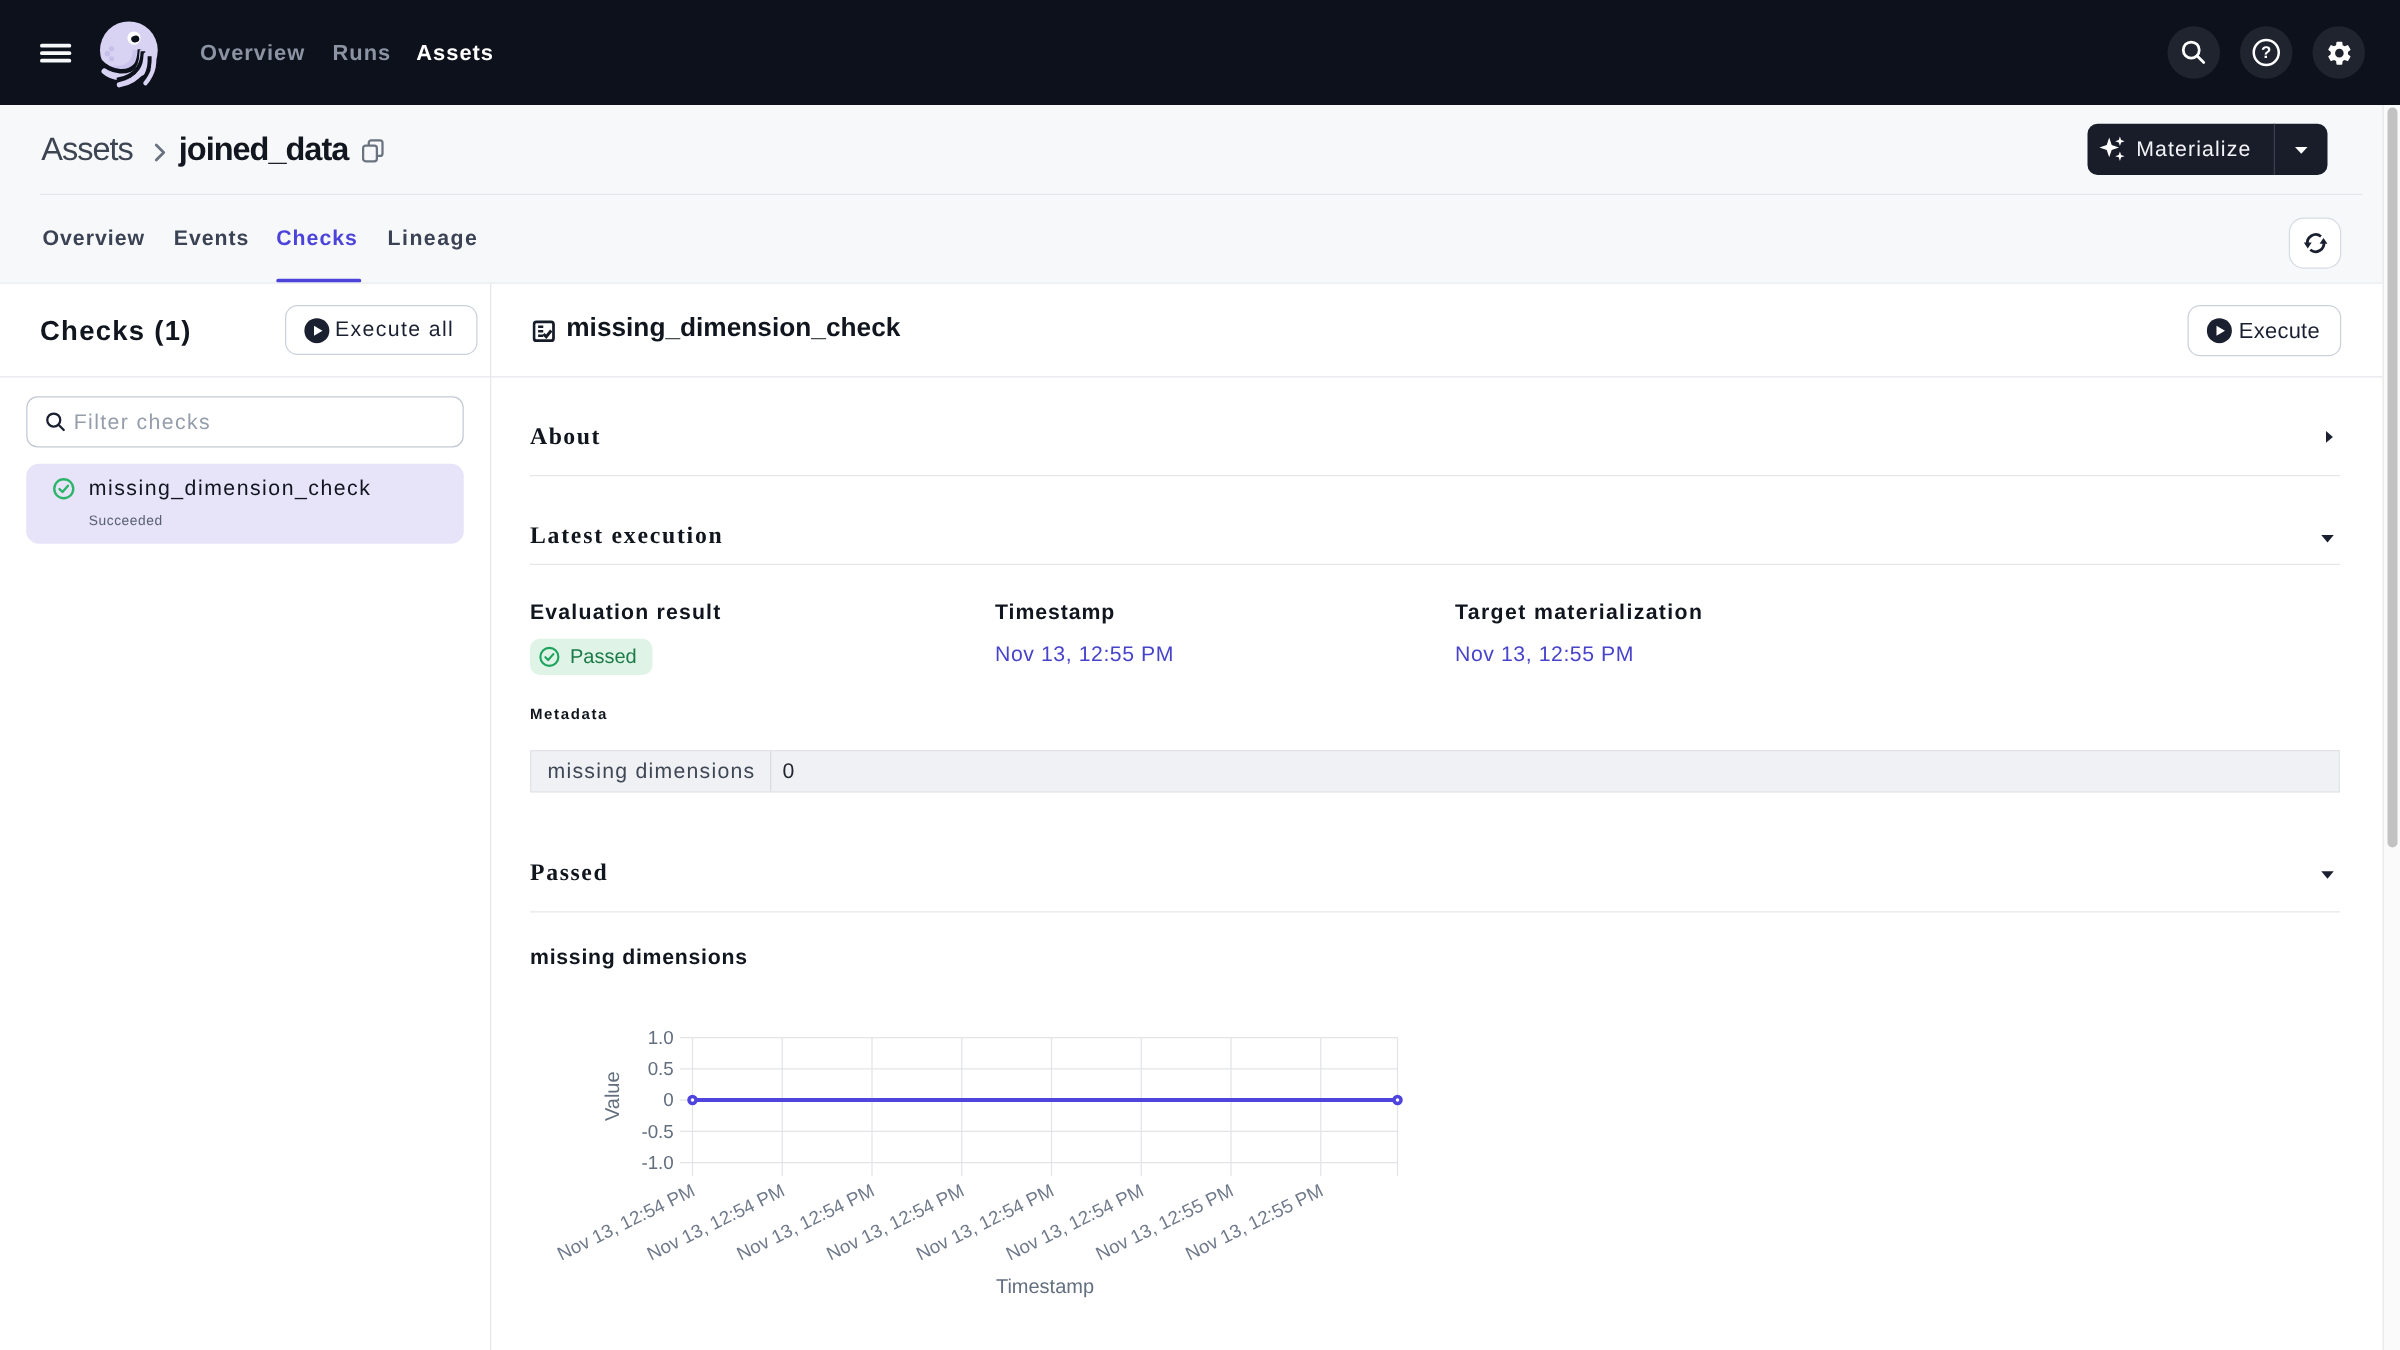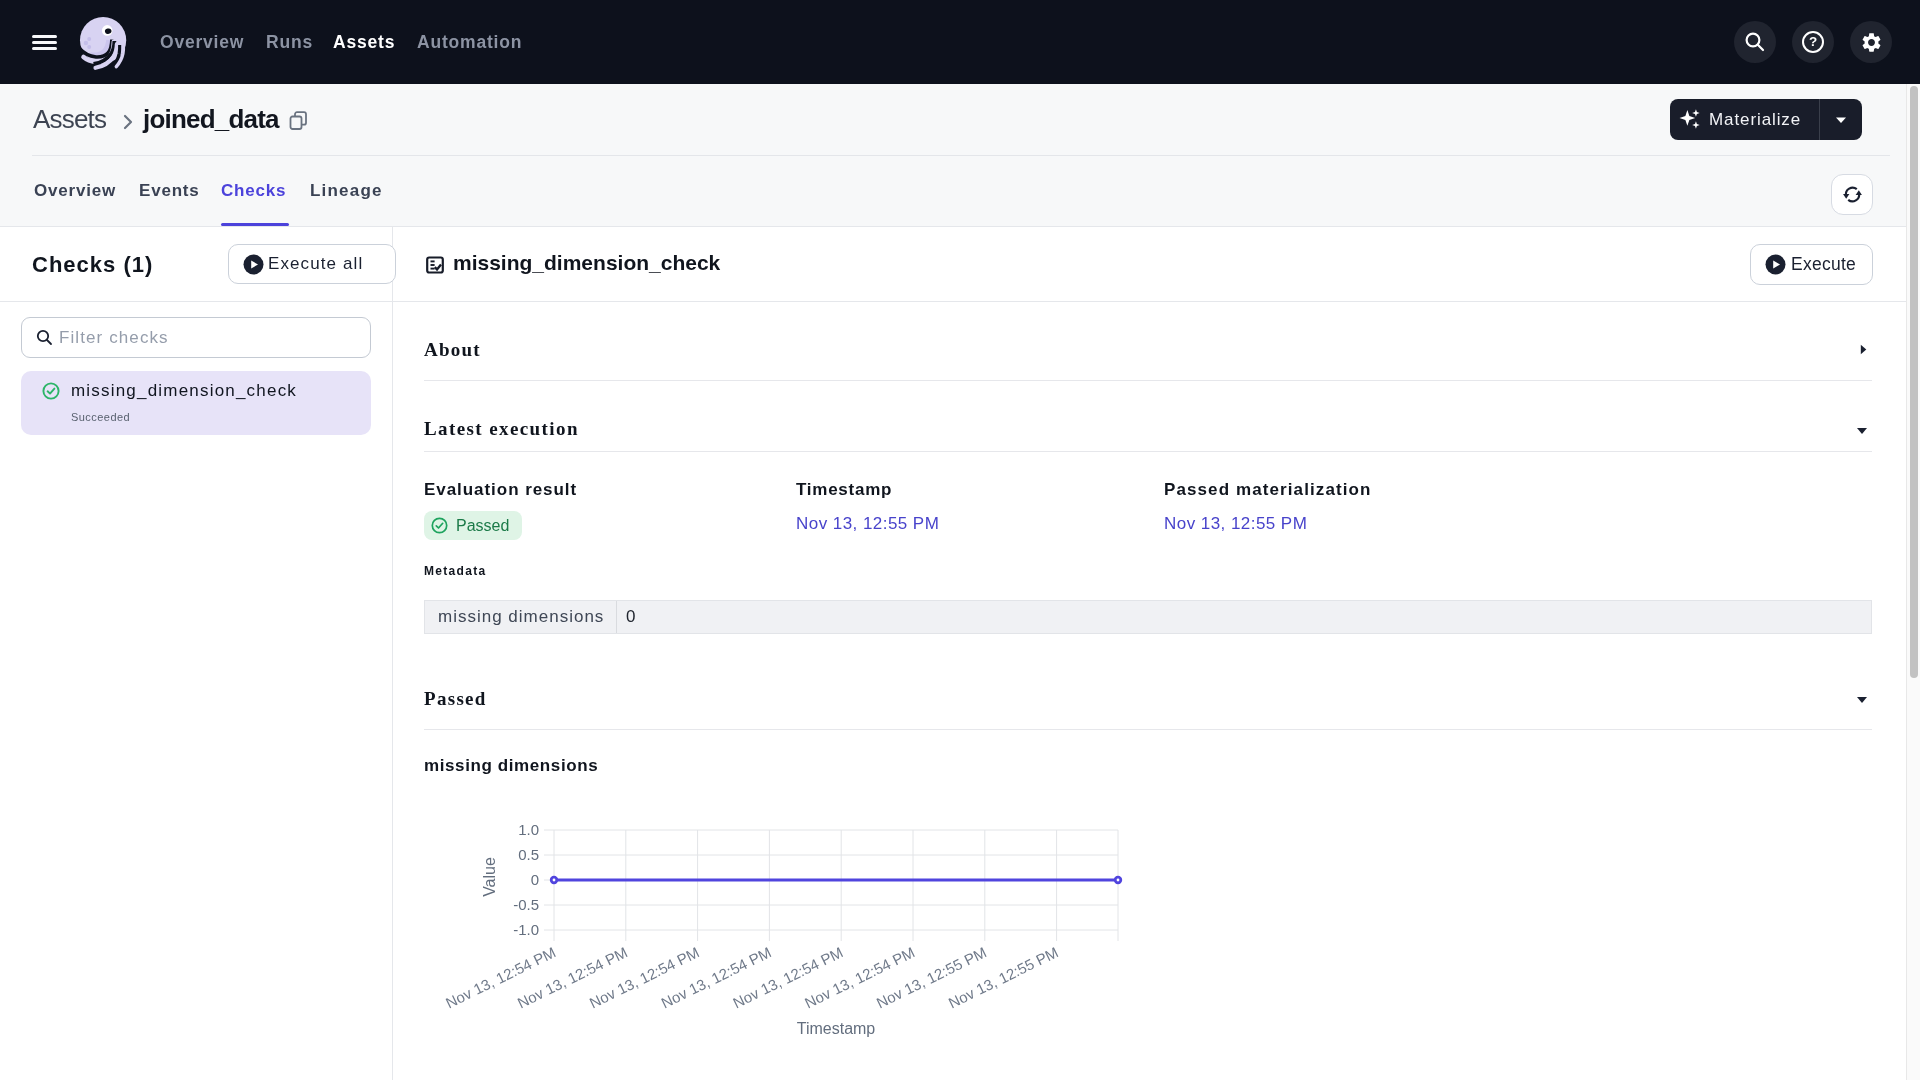--- a/index.html
+++ b/index.html
@@ -50,21 +50,20 @@
     <path d="M40.3,52.6 C43.5,48.9 45.9,44.4 46.9,39.6 C47.4,36.7 47.5,34 47.4,31.2" stroke="#d8d3f2" stroke-width="3.4" fill="none" stroke-linecap="round"></path>
     <circle cx="31.2" cy="16.4" r="5.3" fill="#fff"></circle>
     <ellipse cx="32.2" cy="17.2" rx="3.3" ry="2.7" fill="#0d111c" transform="rotate(-15 32.2 17.2)"></ellipse>
     <circle cx="13.2" cy="24.9" r="2" fill="#c5bfea"></circle>
     <circle cx="9.9" cy="29" r="2.2" fill="#c5bfea"></circle>
     <circle cx="13.2" cy="33" r="2" fill="#c5bfea"></circle>
   </svg>
   <div class="navlink" style="left:160px">Overview</div>
   <div class="navlink" style="left:266px">Runs</div>
   <div class="navlink active" style="left:333px">Assets</div>
-  <div class="navlink" style="left:417px">Automation</div>
 
   <div class="navcirc" style="left:1734px"></div>
   <div class="navcirc" style="left:1792px"></div>
   <div class="navcirc" style="left:1850px"></div>
 
   <svg class="abs" style="left:1744px;top:31px" width="22" height="22" viewBox="0 0 22 22">
     <circle cx="9" cy="9" r="6.4" stroke="#fff" stroke-width="2.2" fill="none"></circle>
     <line x1="13.8" y1="13.8" x2="19" y2="19" stroke="#fff" stroke-width="2.2" stroke-linecap="round"></line>
   </svg>
 
@@ -118,21 +117,21 @@
   </svg>
 
   <div id="band-keyline"></div>
 </div>
 
 <div id="content">
   <div id="vdiv"></div>
   <div id="headrow-div"></div>
 
   <div class="abs" style="left:32px;top:25px;font-size:22px;font-weight:700;color:#10151e;letter-spacing:1px">Checks (1)</div>
-  <div class="btn" style="left:228px;top:17px;width:168px;height:40px">
+  <div class="btn" style="left:228px;top:17px;width:154px;height:40px">
     <svg style="margin-left:14px" width="21" height="21" viewBox="0 0 21 21">
       <circle cx="10.5" cy="10.5" r="10" fill="#1a2030"></circle>
       <path d="M8.2 6.5 L15 10.5 L8.2 14.5 Z" fill="#fff"></path>
     </svg>
     <span style="margin-left:4px;letter-spacing:1.1px">Execute all</span>
   </div>
 
   <svg class="abs" style="left:426px;top:28.5px" width="18" height="18" viewBox="0 0 18 18">
     <rect x="1.2" y="1.5" width="15.6" height="15" rx="2" stroke="#171c29" stroke-width="2.2" fill="none"></rect>
     <line x1="4.5" y1="5.4" x2="8.6" y2="5.4" stroke="#171c29" stroke-width="1.9"></line>
@@ -171,21 +170,21 @@
   <div class="abs" style="left:424px;top:153px;width:1448px;height:1px;background:#e6e7eb"></div>
 
   <div class="abs h18" style="left:424px;top:191px;letter-spacing:1.4px">Latest execution</div>
   <svg class="abs" style="left:1856px;top:200px" width="12" height="8" viewBox="0 0 12 8">
       <path d="M1 1 L6 7 L11 1 Z" fill="#1a2030"></path>
     </svg>
   <div class="abs" style="left:424px;top:224px;width:1448px;height:1px;background:#e6e7eb"></div>
 
   <div class="abs" style="left:424px;top:253px;font-size:17px;font-weight:700;letter-spacing:0.95px;color:#10151e">Evaluation result</div>
   <div class="abs" style="left:796px;top:253px;font-size:17px;font-weight:700;letter-spacing:0.75px;color:#10151e">Timestamp</div>
-  <div class="abs" style="left:1164px;top:253px;font-size:17px;font-weight:700;letter-spacing:1.1px;color:#10151e">Passed materialization</div>
+  <div class="abs" style="left:1164px;top:253px;font-size:17px;font-weight:700;letter-spacing:1.1px;color:#10151e">Target materialization</div>
 
   <div class="abs" style="left:424px;top:284px;width:98px;height:29px;background:#dff4e6;border-radius:8px"></div>
   <svg class="abs" style="left:430.5px;top:290px" width="17" height="17" viewBox="0 0 17 17">
     <circle cx="8.5" cy="8.5" r="7.2" stroke="#1ea35e" stroke-width="1.7" fill="none"></circle>
     <path d="M5.3 8.8 L7.5 11 L11.7 6.3" stroke="#1ea35e" stroke-width="1.7" fill="none" stroke-linecap="round" stroke-linejoin="round"></path>
   </svg>
   <div class="abs" style="left:456px;top:289.5px;font-size:16px;color:#1b7a48">Passed</div>
 
   <div class="abs" style="left:796px;top:287px;font-size:17px;letter-spacing:0.45px;color:#4843cb">Nov 13, 12:55 PM</div>
   <div class="abs" style="left:1164px;top:287px;font-size:17px;letter-spacing:0.45px;color:#4843cb">Nov 13, 12:55 PM</div>

